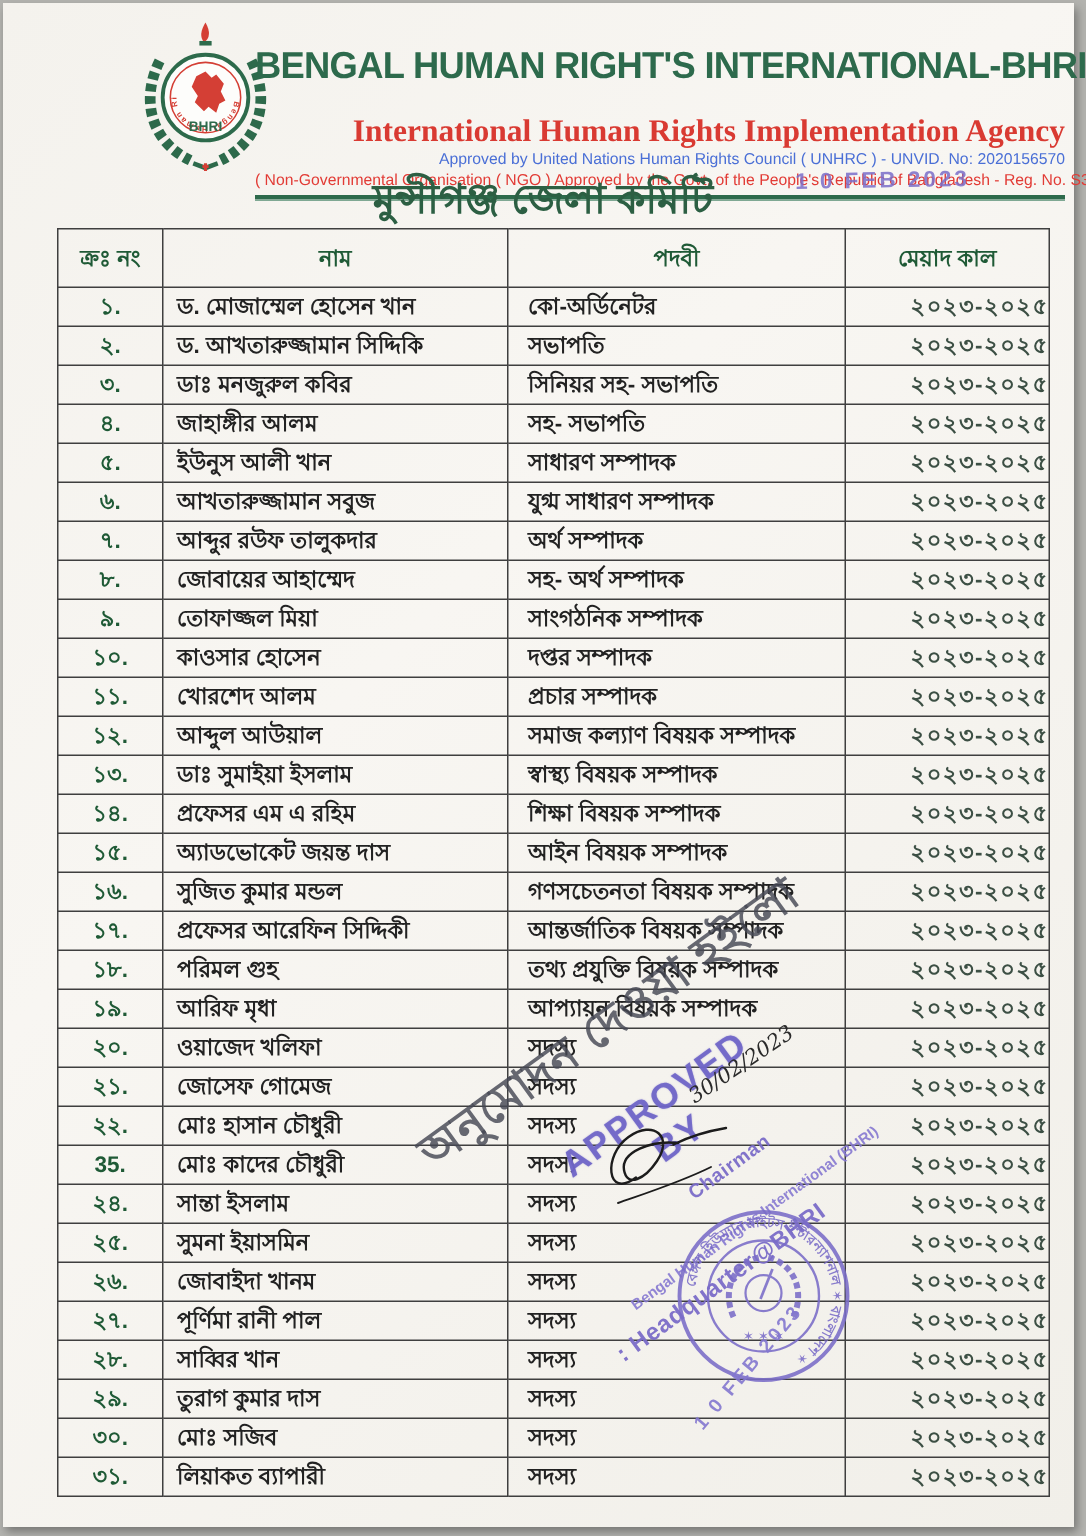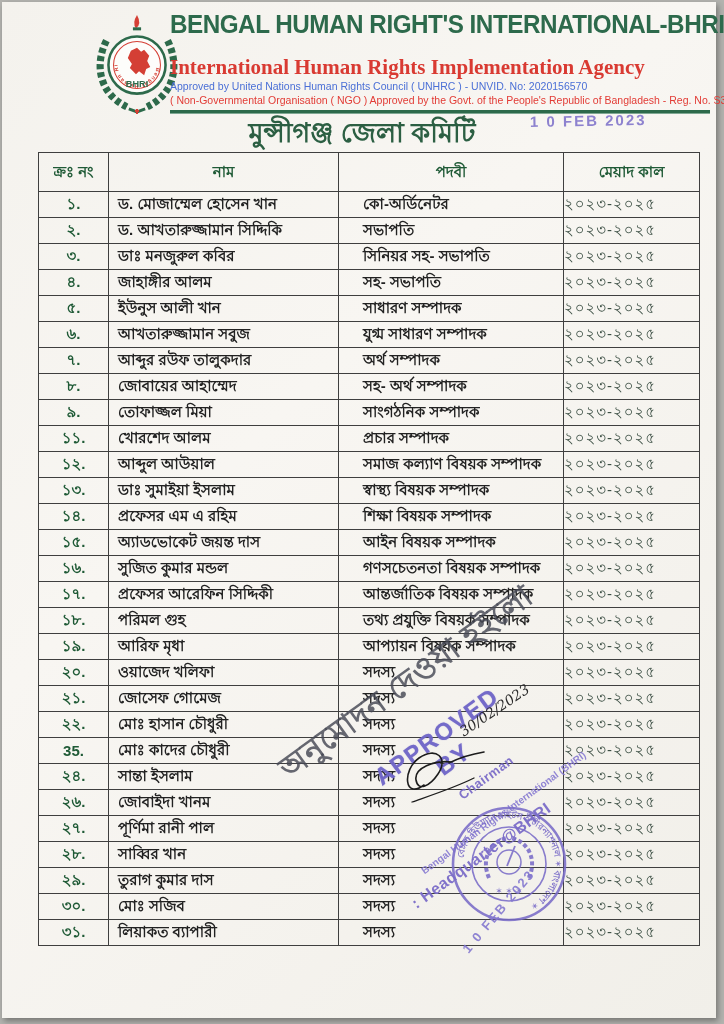--- a/index.html
+++ b/index.html
@@ -2,41 +2,41 @@
 <html><head>
 <meta charset="utf-8">
 <style>
   * { margin:0; padding:0; box-sizing:border-box; }
   html,body { width:724px; height:1024px; }
   body { background:#b3b3af; font-family:"Liberation Sans","DejaVu Sans",sans-serif; position:relative; overflow:hidden; }
   .page { position:absolute; left:2px; top:2px; width:714px; height:1016px; background:linear-gradient(135deg,#f4f2ed 0%,#f8f6f2 40%,#f1efe9 100%); box-shadow:2px 3px 6px rgba(0,0,0,.35); }
 
   
   .logo { position:absolute; left:84px; top:10px; width:102px; height:102px; }
-  .head-text { position:absolute; left:168px; top:8px; width:540px; text-align:left; }
+  .head-text { position:absolute; left:168px; top:28px; width:540px; text-align:right; }
   .org-name { font-size:25px; font-weight:bold; color:#2d6a4c; letter-spacing:-0.5px; white-space:nowrap; transform:scaleX(.97); transform-origin:left; }
   .agency { font-family:"Liberation Serif","DejaVu Serif",serif; font-size:21px; font-weight:bold; color:#d93a32; margin-top:16px; white-space:nowrap; }
   .appr1 { font-size:10.5px; color:#4a6fd6; margin-top:0; white-space:nowrap; }
   .appr2 { font-size:10.5px; color:#e23b35; margin-top:2px; white-space:nowrap; }
   .green-rule { margin-top:4px; height:4px; border-top:3px solid #2d6a4b; border-bottom:1px solid #7fa893; }
 
   
   .doc-title { position:absolute; left:185px; top:110px; width:350px; text-align:center; font-size:27px; font-weight:bold; color:#2c5f43; }
   .date-top { position:absolute; left:528px; top:110px; font-size:15px; font-weight:bold; color:#7b6ec9; letter-spacing:2px; transform:rotate(-1deg); opacity:.85; white-space:nowrap; }
 
   
   table.committee { position:absolute; left:36px; top:150px; width:661px; border-collapse:collapse; table-layout:fixed; }
   table.committee th, table.committee td { border:1px solid #3f3f3f; overflow:hidden; white-space:nowrap; }
   table.committee th { height:39px; font-size:15px; font-weight:bold; color:#1f5a36; text-align:center; }
   table.committee td { height:25.8px; font-size:15px; }
   col.c1 { width:70px; } col.c2 { width:230px; } col.c3 { width:225px; } col.c4 { width:136px; }
   td.c-sl { text-align:center; color:#1f5a36; font-weight:bold; }
   td.c-name { padding-left:9px; color:#222; font-weight:bold; }
-  td.c-role { padding-left:24px; color:#222; font-weight:bold; }
-  td.c-term { text-align:left; color:#3c4f44; font-weight:normal; letter-spacing:1px; }
+  td.c-role { padding-left:13px; color:#222; font-weight:bold; }
+  td.c-term { text-align:right; color:#3c4f44; font-weight:bold; letter-spacing:1px; }
 
   
   .stamp { position:absolute; pointer-events:none; }
   .st-bn { left:250px; top:655px; width:310px; text-align:center; font-size:31px; font-weight:bold; color:rgba(70,72,84,.82); transform:rotate(-36deg); letter-spacing:1px; }
   .st-approved { left:348px; top:718px; width:190px; text-align:center; font-size:24px; font-weight:800; color:rgba(112,102,200,.92); transform:rotate(-36deg); letter-spacing:1.5px; text-shadow:0 0 1px rgba(112,102,200,.6); }
   .st-sigdate { left:452px; top:700px; font-size:14px; color:#2a2a2a; font-style:italic; transform:rotate(-34deg); font-family:"DejaVu Serif","Liberation Serif",serif; }
   .st-chair { left:452px; top:768px; font-size:13px; font-weight:bold; color:rgba(122,108,200,.95); transform:rotate(-36deg); letter-spacing:.5px; }
   .st-org { left:398px; top:795px; width:235px; font-size:10px; font-weight:bold; color:rgba(133,120,208,.9); transform:rotate(-36deg); }
   .st-hq { left:390px; top:828px; width:225px; font-size:16px; font-weight:bold; color:rgba(122,108,200,.95); transform:rotate(-36deg); letter-spacing:.5px; }
   .st-datebottom { left:438px; top:888px; width:140px; font-size:13px; font-weight:bold; color:rgba(131,119,207,.9); transform:rotate(-50deg); letter-spacing:2px; }
@@ -155,20 +155,26 @@
           <td class="c-term">২০২৩-২০২৫</td>
         </tr>
 
         <tr>
           <td class="c-sl">৯.</td>
           <td class="c-name">তোফাজ্জল মিয়া</td>
           <td class="c-role">সাংগঠনিক সম্পাদক</td>
           <td class="c-term">২০২৩-২০২৫</td>
         </tr>
 
+        <tr>
+          <td class="c-sl">১০.</td>
+          <td class="c-name">কাওসার হোসেন</td>
+          <td class="c-role">দপ্তর সম্পাদক</td>
+          <td class="c-term">২০২৩-২০২৫</td>
+        </tr>
 
         <tr>
           <td class="c-sl">১১.</td>
           <td class="c-name">খোরশেদ আলম</td>
           <td class="c-role">প্রচার সম্পাদক</td>
           <td class="c-term">২০২৩-২০২৫</td>
         </tr>
 
         <tr>
           <td class="c-sl">১২.</td>
@@ -254,20 +260,26 @@
           <td class="c-term">২০২৩-২০২৫</td>
         </tr>
 
         <tr>
           <td class="c-sl">২৪.</td>
           <td class="c-name">সান্তা ইসলাম</td>
           <td class="c-role">সদস্য</td>
           <td class="c-term">২০২৩-২০২৫</td>
         </tr>
 
+        <tr>
+          <td class="c-sl">২৫.</td>
+          <td class="c-name">সুমনা ইয়াসমিন</td>
+          <td class="c-role">সদস্য</td>
+          <td class="c-term">২০২৩-২০২৫</td>
+        </tr>
 
         <tr>
           <td class="c-sl">২৬.</td>
           <td class="c-name">জোবাইদা খানম</td>
           <td class="c-role">সদস্য</td>
           <td class="c-term">২০২৩-২০২৫</td>
         </tr>
 
         <tr>
           <td class="c-sl">২৭.</td>

